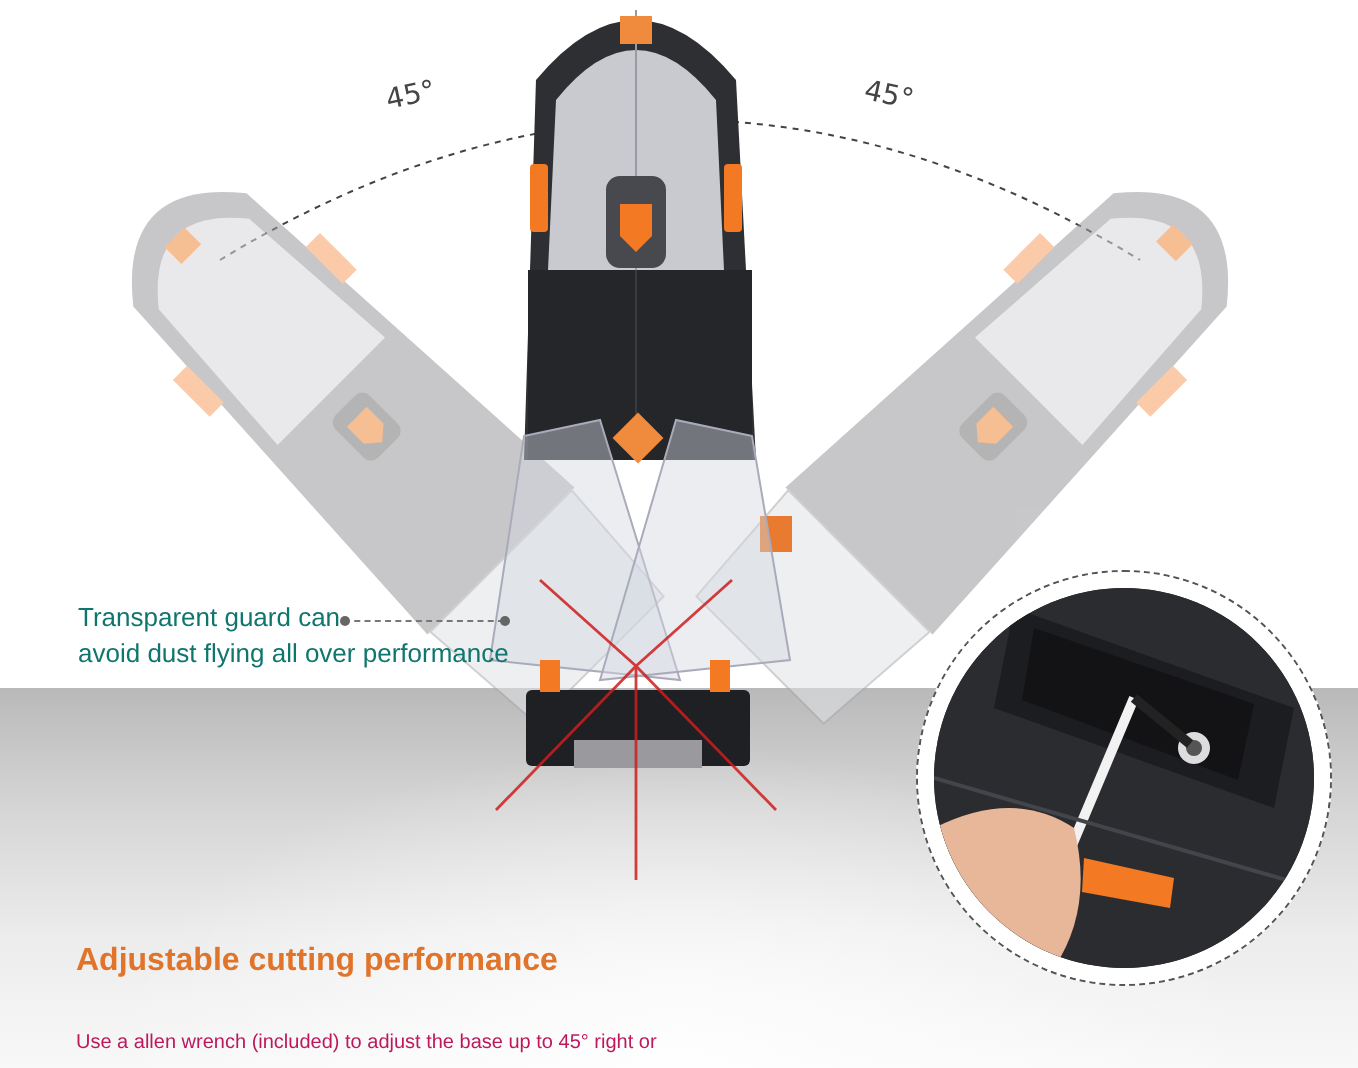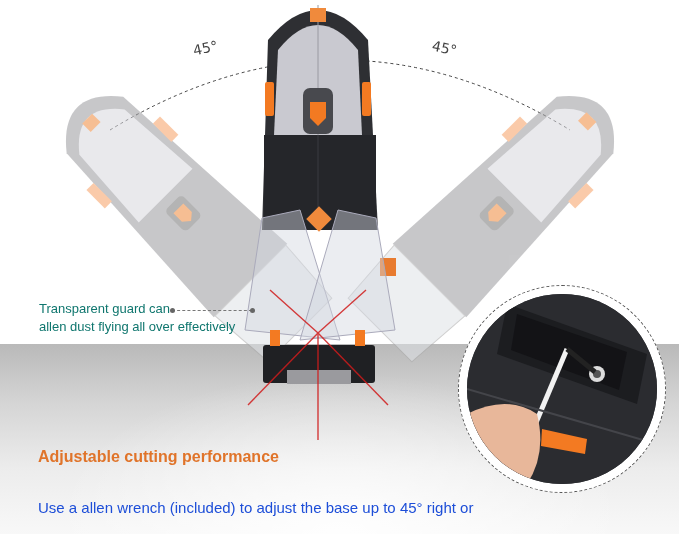--- a/index.html
+++ b/index.html
@@ -22,26 +22,26 @@
       position: absolute; left: 172px; top: 310px; width: 80px; height: 0;
       border-top: 1px dashed #777;
     }
     .callout-dot-a, .callout-dot-b { position: absolute; width: 5px; height: 5px; border-radius: 50%; background: #666; }
     .callout-dot-a { left: 170px; top: 308px; }
     .callout-dot-b { left: 250px; top: 308px; }
     .angle-label { position: absolute; font-size: 14px; color: #444; font-family: "DejaVu Sans", sans-serif; }
     .angle-left { left: 193px; top: 40px; transform: rotate(-12deg); }
     .angle-right { left: 432px; top: 40px; transform: rotate(12deg); }
     .title {
-      position: absolute; left: 38px; top: 448px;
+      position: absolute; left: 38px; top: 472px;
       font-size: 16px; font-weight: bold; color: #e0742a;
     }
     .desc {
-      position: absolute; left: 38px; top: 499px; width: 480px;
-      font-size: 15px; line-height: 18px; color: #1d4ed8;
+      position: absolute; left: 38px; top: 513px; width: 480px;
+      font-size: 10px; line-height: 18px; color: #be185d;
     }
     .inset {
       position: absolute; left: 458px; top: 285px; width: 208px; height: 208px;
       border-radius: 50%; background: #ffffff;
       border: 1px dashed #555;
       box-sizing: border-box;
     }
     .inset-inner {
       position: absolute; left: 8px; top: 8px; width: 190px; height: 190px;
       border-radius: 50%; overflow: hidden; background: #2b2c30;
@@ -110,21 +110,21 @@
       <line x1="318" y1="333" x2="270" y2="290"></line>
       <line x1="318" y1="333" x2="366" y2="290"></line>
     </g>
   </svg>
 
   <div class="angle-label angle-left">45°</div>
   <div class="angle-label angle-right">45°</div>
 
   <div class="callout">
     <div>Transparent guard can</div>
-    <div>allen dust flying all over effectively</div>
+    <div>avoid dust flying all over performance</div>
   </div>
   <div class="callout-line"></div>
   <div class="callout-dot-a"></div>
   <div class="callout-dot-b"></div>
 
   <div class="inset">
     <div class="inset-inner">
       <svg width="190" height="190" viewBox="0 0 190 190">
         <rect x="0" y="0" width="190" height="190" fill="#2b2c30"></rect>
         <path d="M40 10 L180 60 L170 110 L30 60 Z" fill="#1c1d20"></path>

